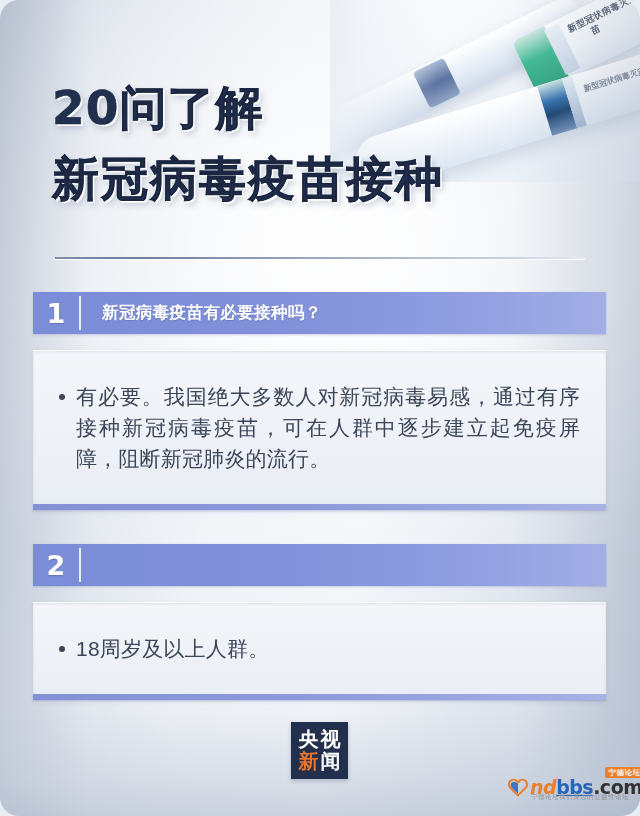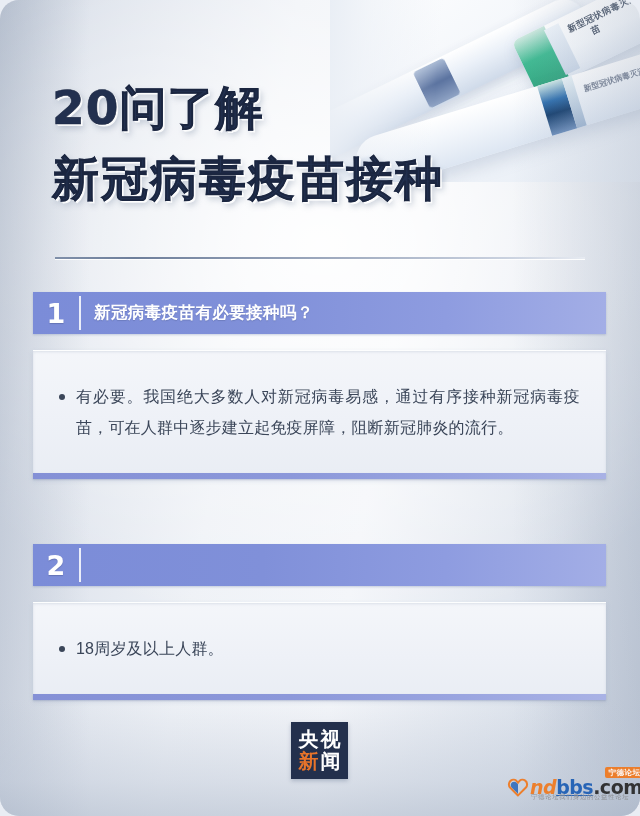--- a/index.html
+++ b/index.html
@@ -155,41 +155,41 @@
     font-size:27px;
     line-height:1;
     text-shadow:0 1px 1px rgba(60,72,120,.35);
   }
   .qdiv{
     width:2px; margin:4px 0;
     background:rgba(255,255,255,.85);
   }
   .qtext{
     display:flex; align-items:center;
-    padding-left:13px;
+    padding-left:21px;
     color:#ffffff;
     font-size:16.5px;
     font-weight:700;
     letter-spacing:.4px;
     text-shadow:0 1px 1px rgba(70,82,130,.30);
   }
 
   .acard{
     position:relative;
     margin-top:16px;
     background:linear-gradient(180deg,#f4f6fa 0%,#eef1f7 55%,#e9edf4 100%);
     border-top:1px solid rgba(255,255,255,.9);
     box-shadow:0 1px 3px rgba(130,145,175,.22) inset, 0 2px 5px rgba(130,145,175,.18);
   }
   .acard-inner{ padding:30px 26px 30px 26px; }
   .abullet{
     position:relative;
     padding-left:17px;
     color:#3b4659;
-    font-size:16px;
+    font-size:21px;
     line-height:31px;
     letter-spacing:.2px;
     text-align:justify;
   }
   .abullet:before{
     content:"";
     position:absolute; left:0; top:13px;
     width:6px; height:6px; border-radius:50%;
     background:#3b4659;
   }

